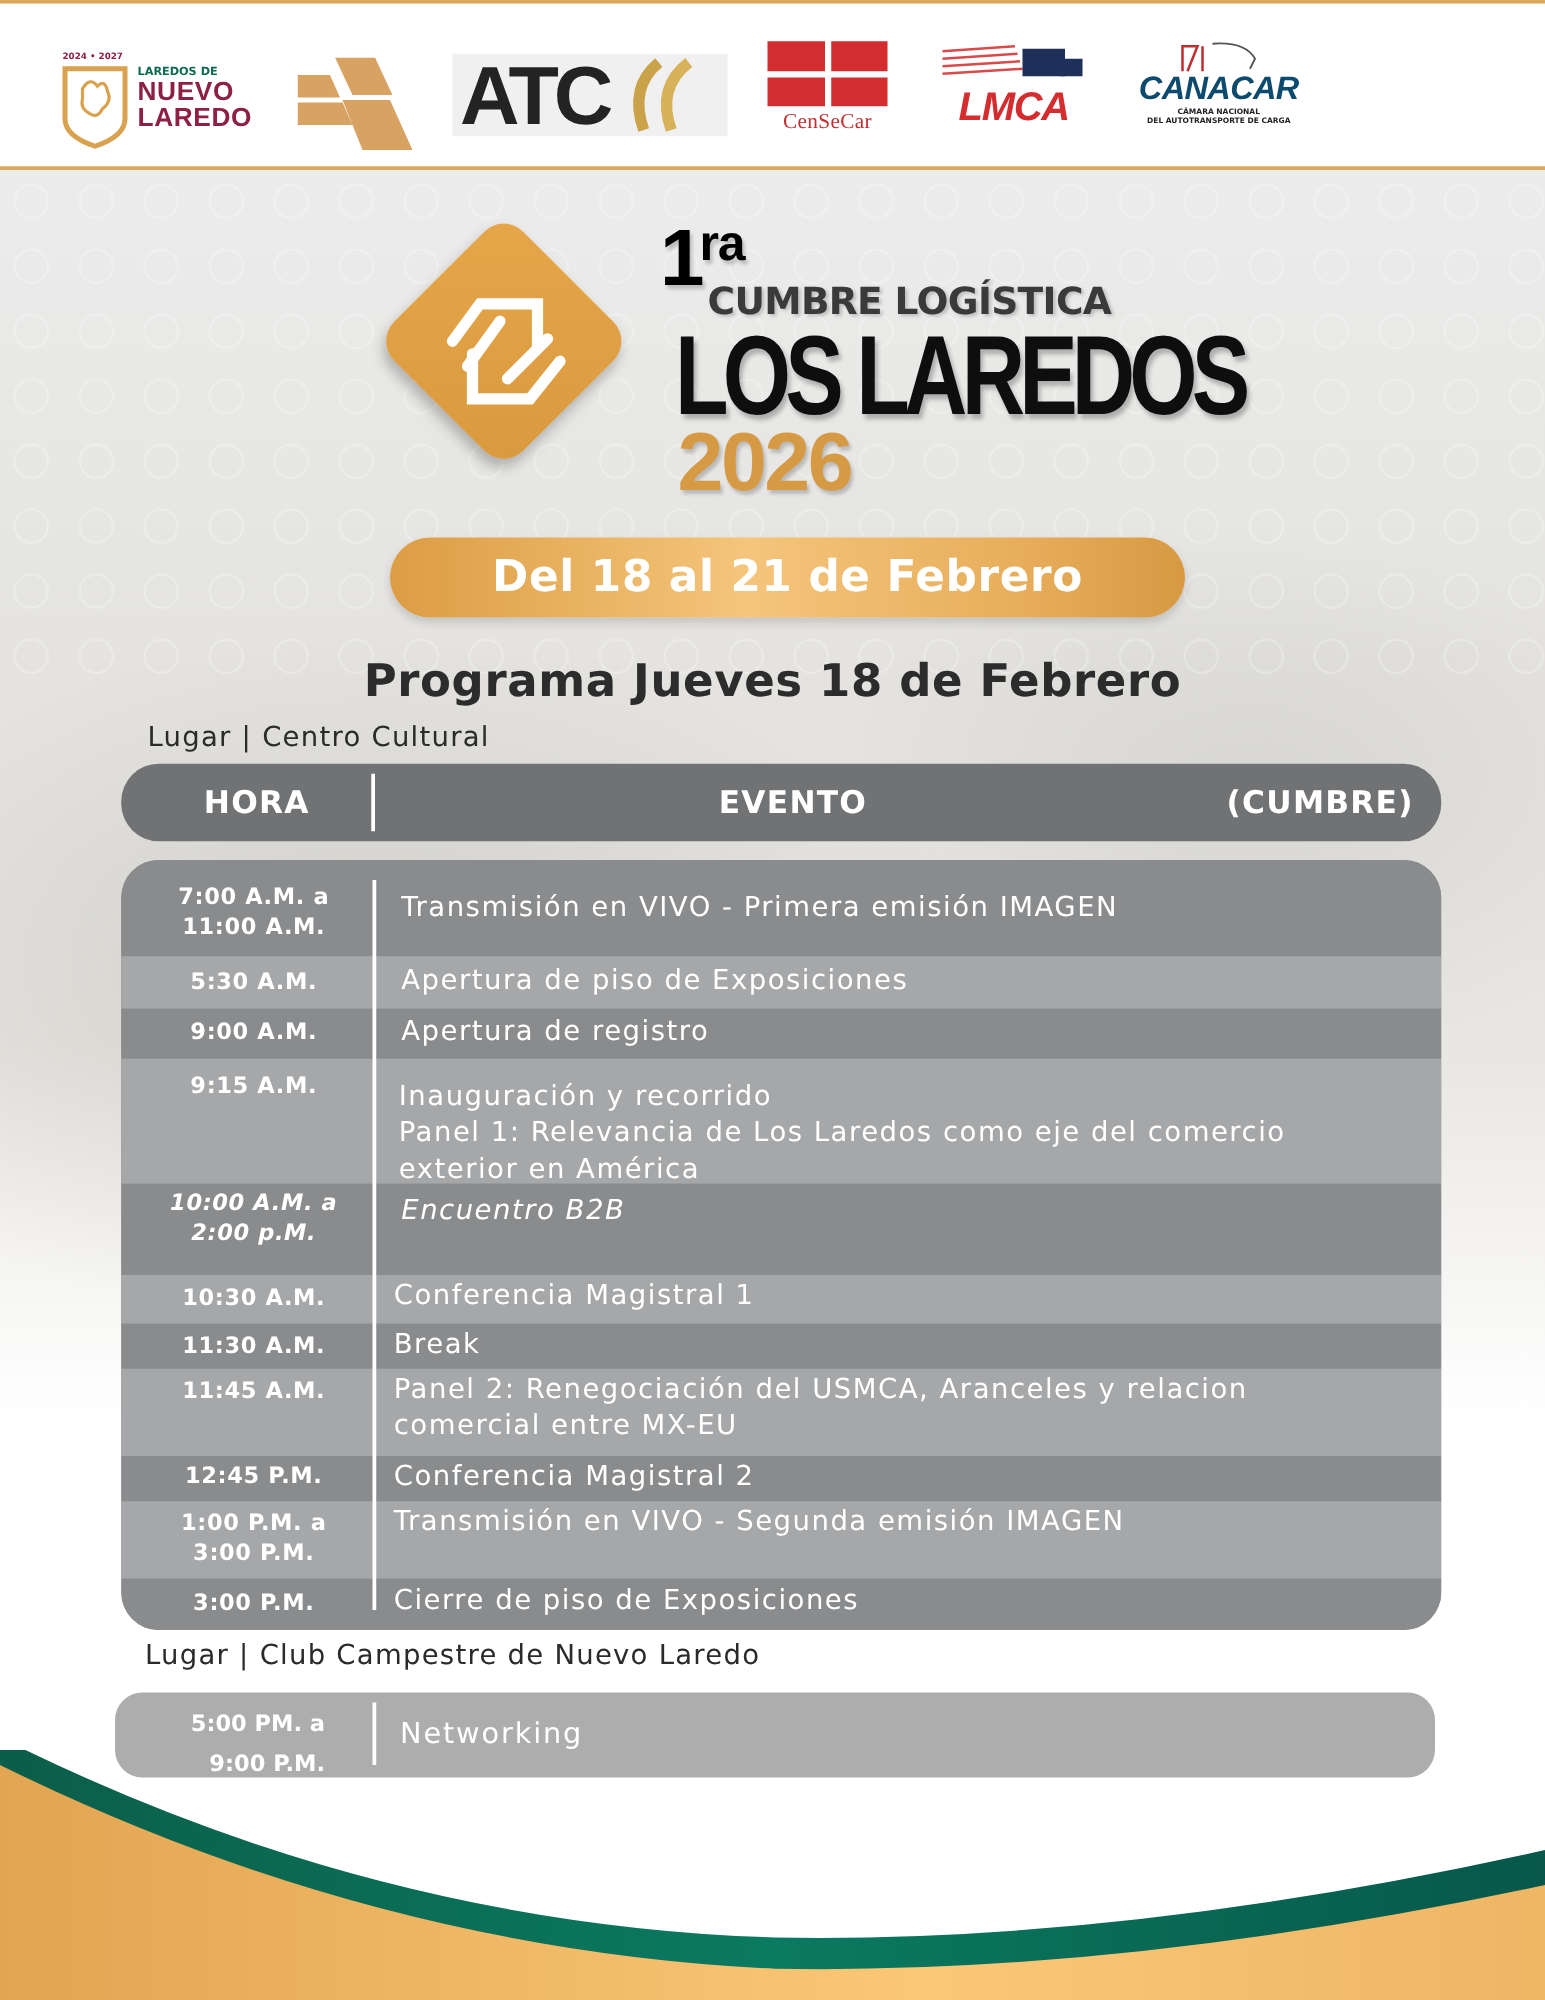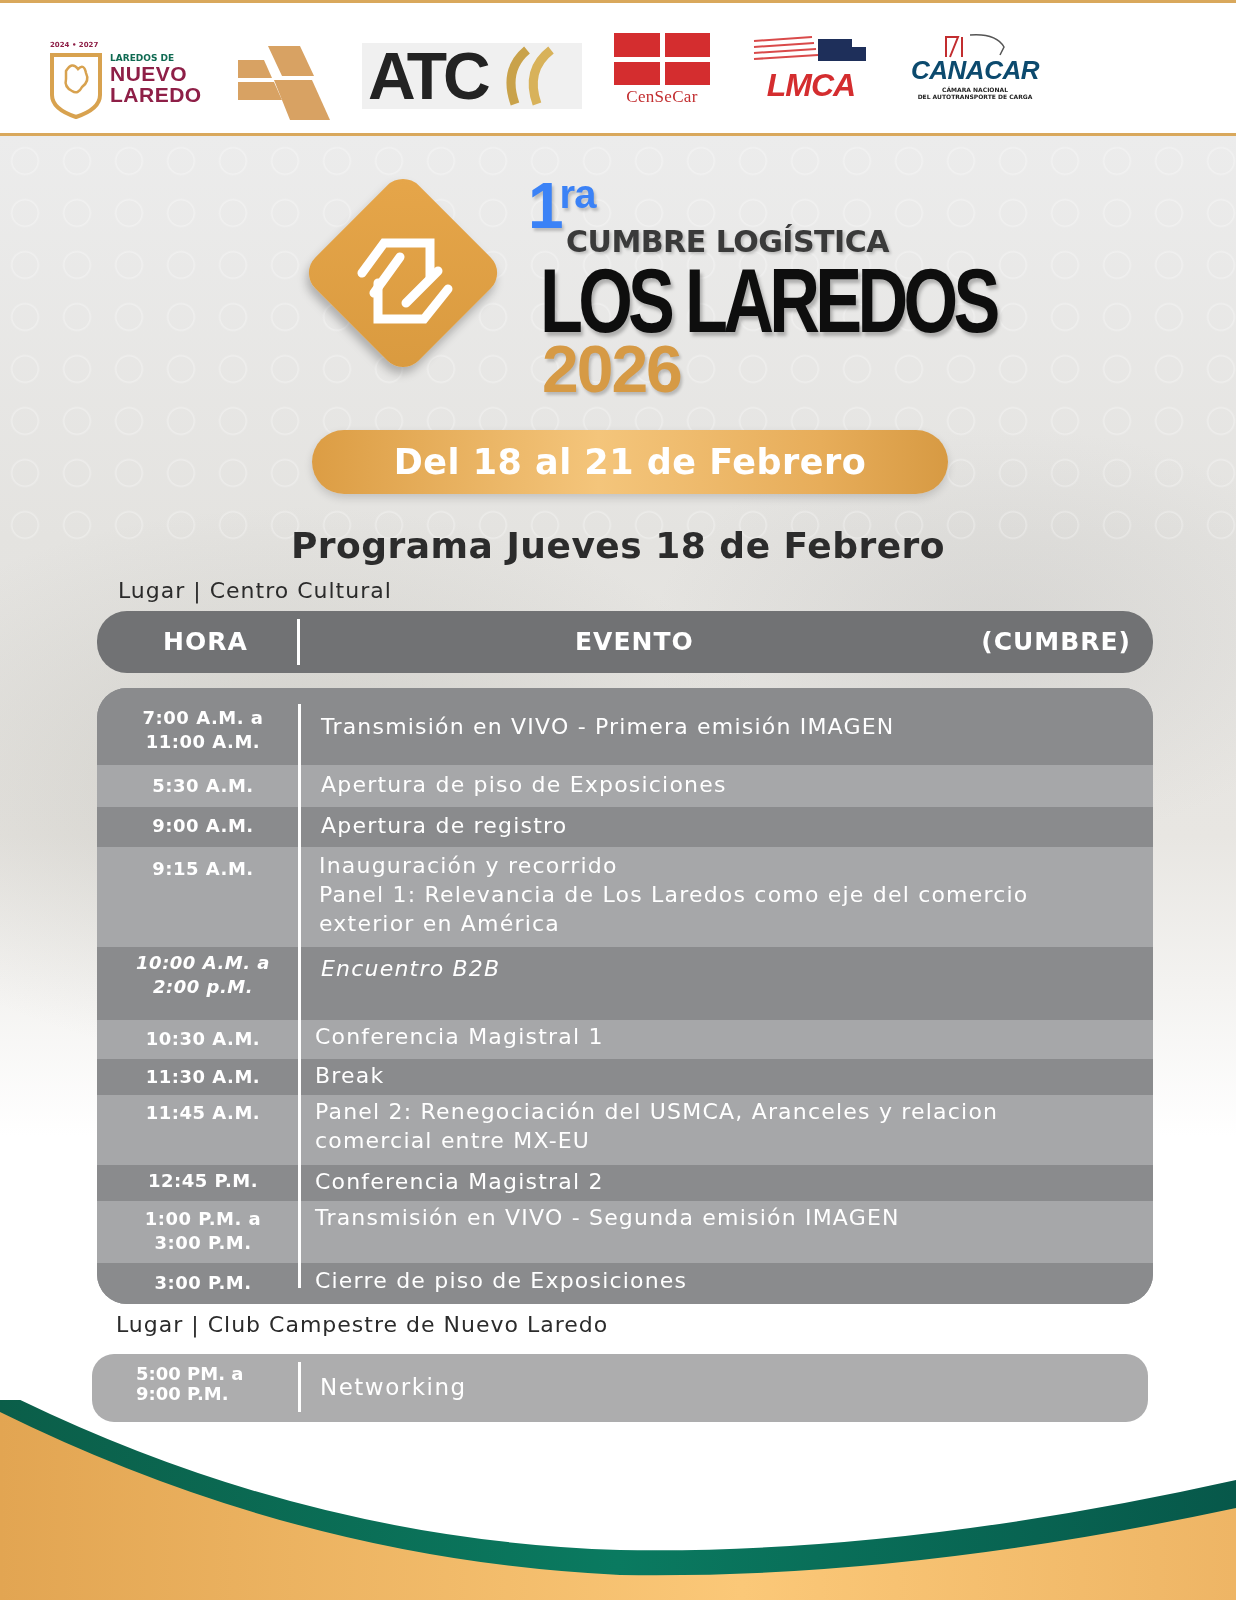--- a/index.html
+++ b/index.html
@@ -53,21 +53,21 @@
     background-size: 52px 52px;
   }
 
   
   .diamond {
     position: absolute; left: 330px; top: 200px; width: 146px; height: 146px;
     background: linear-gradient(135deg, #e6a64a, #d99a3f); border-radius: 22px; transform: rotate(45deg);
     box-shadow: 3px 6px 10px rgba(0,0,0,0.25);
   }
   .diamond-glyph { position: absolute; left: 340px; top: 215px; width: 130px; height: 130px; }
-  .t1 { position: absolute; left: 528px; top: 174px; font-family: "Liberation Sans", sans-serif; font-weight: bold; color: #3b82f6; font-size: 64px; letter-spacing: -4px; line-height: 1; text-shadow: 2px 3px 3px rgba(0,0,0,0.2); }
+  .t1 { position: absolute; left: 528px; top: 174px; font-family: "Liberation Sans", sans-serif; font-weight: bold; color: #000000; font-size: 64px; letter-spacing: -4px; line-height: 1; text-shadow: 2px 3px 3px rgba(0,0,0,0.2); }
   .t1 sup { font-size: 40px; vertical-align: 20px; letter-spacing: -1px; }
   .t2 { position: absolute; left: 566px; top: 224px; font-family: "DejaVu Sans", sans-serif; font-weight: bold; font-size: 30px; color: #3a3a3a; letter-spacing: -0.5px; text-shadow: 2px 2px 3px rgba(0,0,0,0.2); }
   .t3 { position: absolute; left: 540px; top: 256px; font-family: "Liberation Sans", sans-serif; font-weight: bold; font-size: 90px; color: #0e0e0e; letter-spacing: -6px; line-height: 1; transform: scaleX(0.78); transform-origin: left; text-shadow: 3px 4px 4px rgba(0,0,0,0.25); }
   .t4 { position: absolute; left: 542px; top: 336px; font-family: "Liberation Sans", sans-serif; font-weight: bold; font-size: 66px; color: #d69a45; letter-spacing: -2px; line-height: 1; text-shadow: 2px 3px 3px rgba(0,0,0,0.2); }
 
   .datepill {
     position: absolute; left: 312px; top: 430px; width: 636px; height: 64px; border-radius: 32px;
     background: linear-gradient(90deg, #dc9d44 0%, #f4c57b 45%, #e7ad5a 80%, #d79a43 100%);
     display: flex; align-items: center; justify-content: center;
     box-shadow: 0 4px 8px rgba(0,0,0,0.15);
@@ -101,21 +101,21 @@
     width: 202px; text-align: center; color: #fff; font-family: "DejaVu Sans", sans-serif; font-weight: bold; font-size: 18px; line-height: 24px; letter-spacing: 0.5px; padding-left: 10px; box-sizing: border-box;
   }
   .row .event {
     flex: 1; padding-left: 22px; color: #fff; font-family: "DejaVu Sans", sans-serif; font-size: 22px; line-height: 29px; letter-spacing: 1.2px;
   }
   .tbody .vsep { position: absolute; left: 201px; top: 16px; width: 3px; height: 584px; background: #fff; }
 
   .net {
     position: absolute; left: 92px; top: 1354px; width: 1056px; height: 68px; border-radius: 22px; background: #adadae;
   }
-  .net .time { position: absolute; left: 44px; top: 10px; width: 124px; text-align: left; color: #fff; font-weight: bold; font-size: 18px; line-height: 20px; }
+  .net .time { position: absolute; left: 44px; top: 10px; width: 124px; text-align: right; color: #fff; font-weight: bold; font-size: 18px; line-height: 32px; }
   .net .vsep { position: absolute; left: 206px; top: 8px; width: 3px; height: 50px; background: #fff; }
   .net .event { position: absolute; left: 228px; top: 20px; color: #fff; font-size: 23px; letter-spacing: 1.5px; }
 
   
   .footer { position: absolute; left: 0; top: 1400px; width: 1236px; height: 200px; }
 </style>
 </head>
 <body>
 
 <div class="topline"></div>
@@ -230,21 +230,21 @@
   <div class="row light" style="top:77px;height:42px;">
     <div class="time" style="padding-top:9px;">5:30 A.M.</div>
     <div class="event" style="padding-top:5px;">Apertura de piso de Exposiciones</div>
   </div>
   <div class="row dark" style="top:119px;height:40px;">
     <div class="time" style="padding-top:7px;">9:00 A.M.</div>
     <div class="event" style="padding-top:4px;">Apertura de registro</div>
   </div>
   <div class="row light" style="top:159px;height:100px;">
     <div class="time" style="padding-top:10px;">9:15 A.M.</div>
-    <div class="event" style="padding-top:4px;padding-left:20px;white-space:pre-line;">Inauguración y recorrido
+    <div class="event" style="padding-top:16px;padding-left:20px;white-space:pre-line;">Inauguración y recorrido
 Panel 1: Relevancia de Los Laredos como eje del comercio
 exterior en América</div>
   </div>
   <div class="row dark" style="top:259px;height:73px;font-style:italic;">
     <div class="time" style="padding-top:4px;white-space:pre-line;">10:00 A.M. a
 2:00 p.M.</div>
     <div class="event" style="padding-top:7px;">Encuentro B2B</div>
   </div>
   <div class="row light" style="top:332px;height:39px;">
     <div class="time" style="padding-top:7px;">10:30 A.M.</div>

